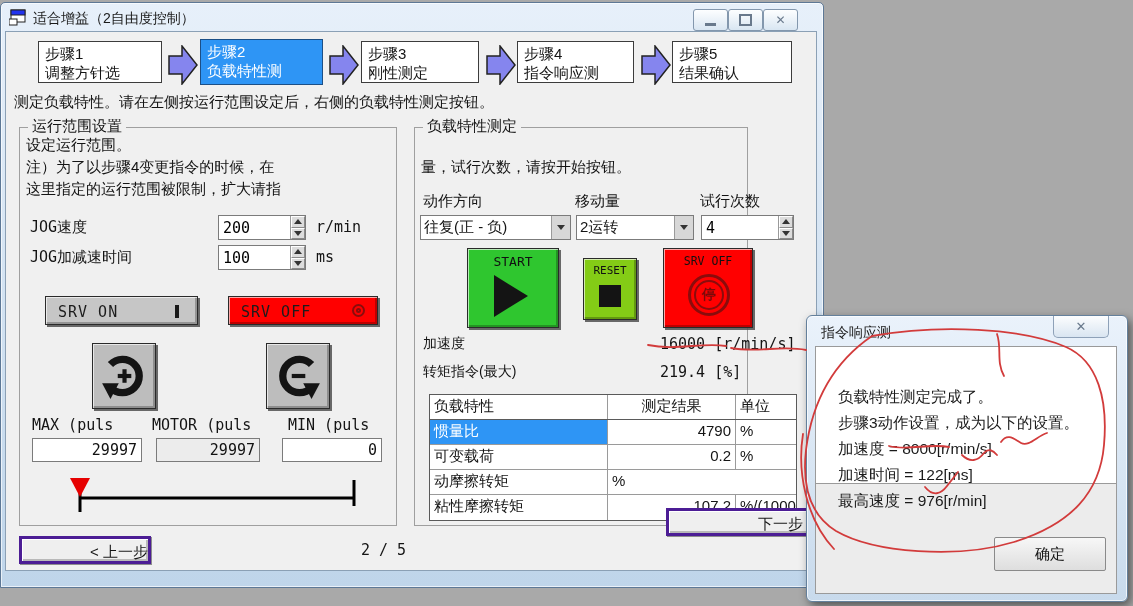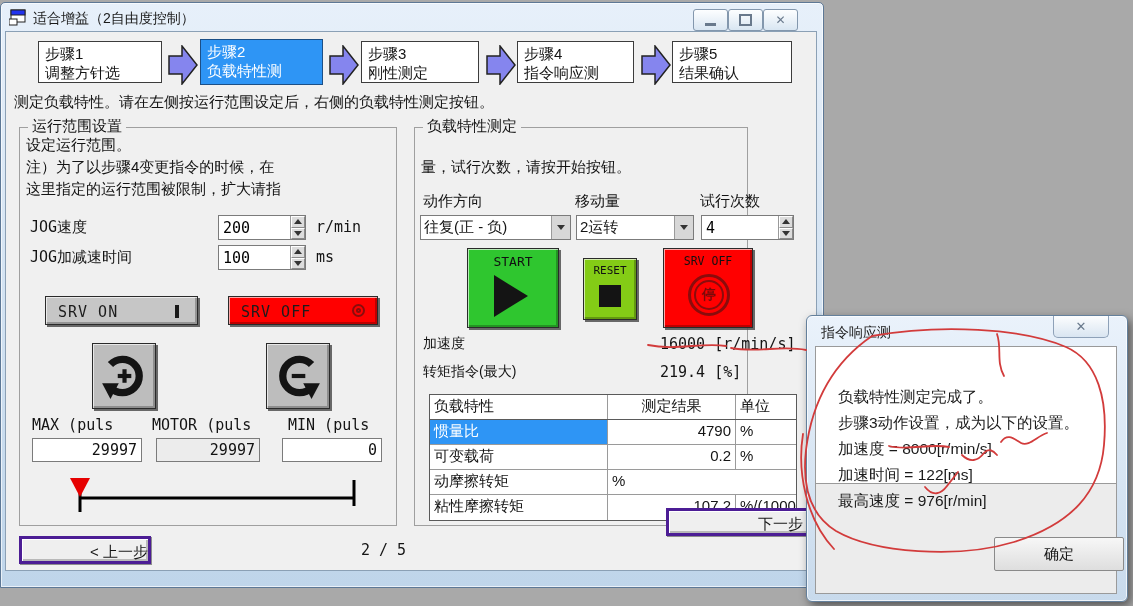--- a/index.html
+++ b/index.html
@@ -90,21 +90,21 @@
   
   .dialog{position:absolute;left:806px;top:315px;width:320px;height:285px;
     background:linear-gradient(#eaf2fb,#c8daec);border:1px solid #64809c;border-radius:6px;
     box-shadow:3px 4px 10px rgba(0,0,0,.5),inset 0 0 0 1px rgba(255,255,255,.7);z-index:10}
   .dlg-title{position:absolute;left:14px;top:8px;font-size:14px;color:#1a1a1a}
   .dlg-close{position:absolute;left:246px;top:0;width:54px;height:21px;border:1px solid #8ea1b8;border-top:none;
     border-radius:0 0 5px 5px;background:linear-gradient(#fcfdfe,#d9e5f1);display:flex;align-items:center;justify-content:center;cursor:pointer}
   .dlg-inner{position:absolute;left:8px;top:30px;width:302px;height:248px;background:#ececec;border:1px solid #9a9a9a;box-sizing:border-box}
   .dlg-textbox{position:absolute;left:0;top:0;width:100%;height:137px;background:#fff;border-bottom:1px solid #9a9a9a;box-sizing:border-box}
   .dlg-line{position:absolute;left:22px;font-size:15.5px;white-space:nowrap;color:#1a1a1a}
-  .ok-btn{position:absolute;left:178px;top:190px;width:130px;height:34px;border:1px solid #8a8a8a;border-radius:2px;
+  .ok-btn{position:absolute;left:178px;top:190px;width:112px;height:34px;border:1px solid #8a8a8a;border-radius:2px;
     background:linear-gradient(#f7f7f7,#dedede);font-size:15px;text-align:center;padding-top:7px;box-sizing:border-box;cursor:pointer}
 
   .overlay-svg{position:absolute;left:0;top:0;z-index:20;pointer-events:none}
 </style>
 </head>
 <body>
 
 <div class="main-window">
 
   <div class="abs" style="left:8px;top:6px;width:18px;height:17px">

